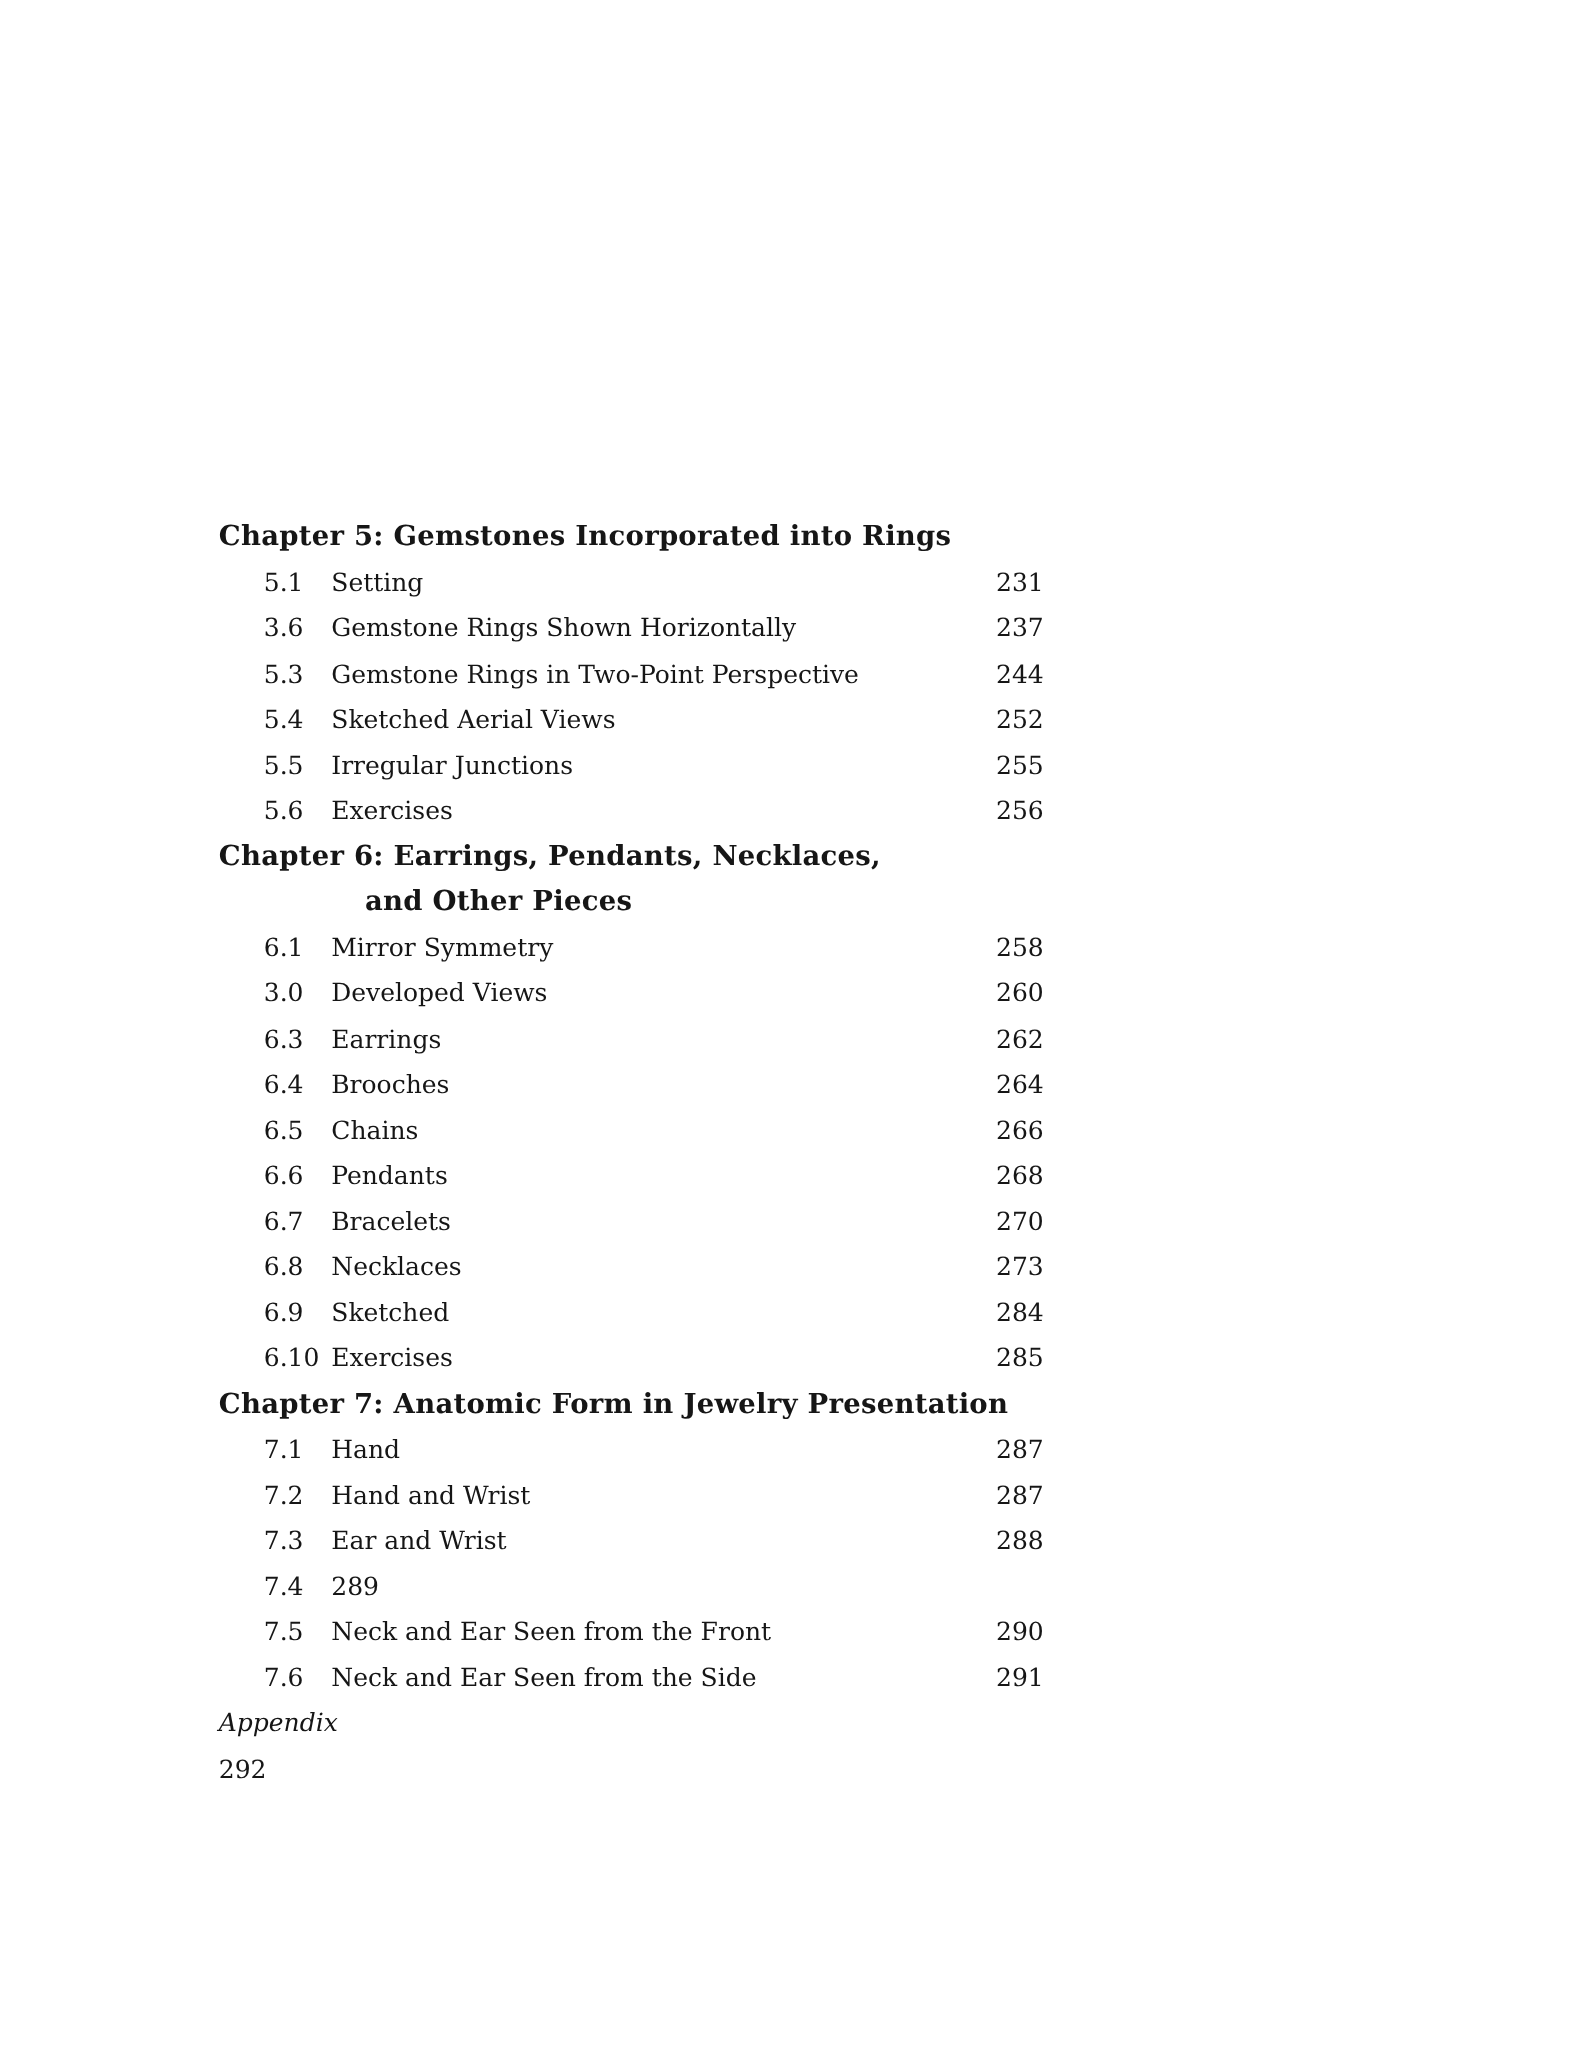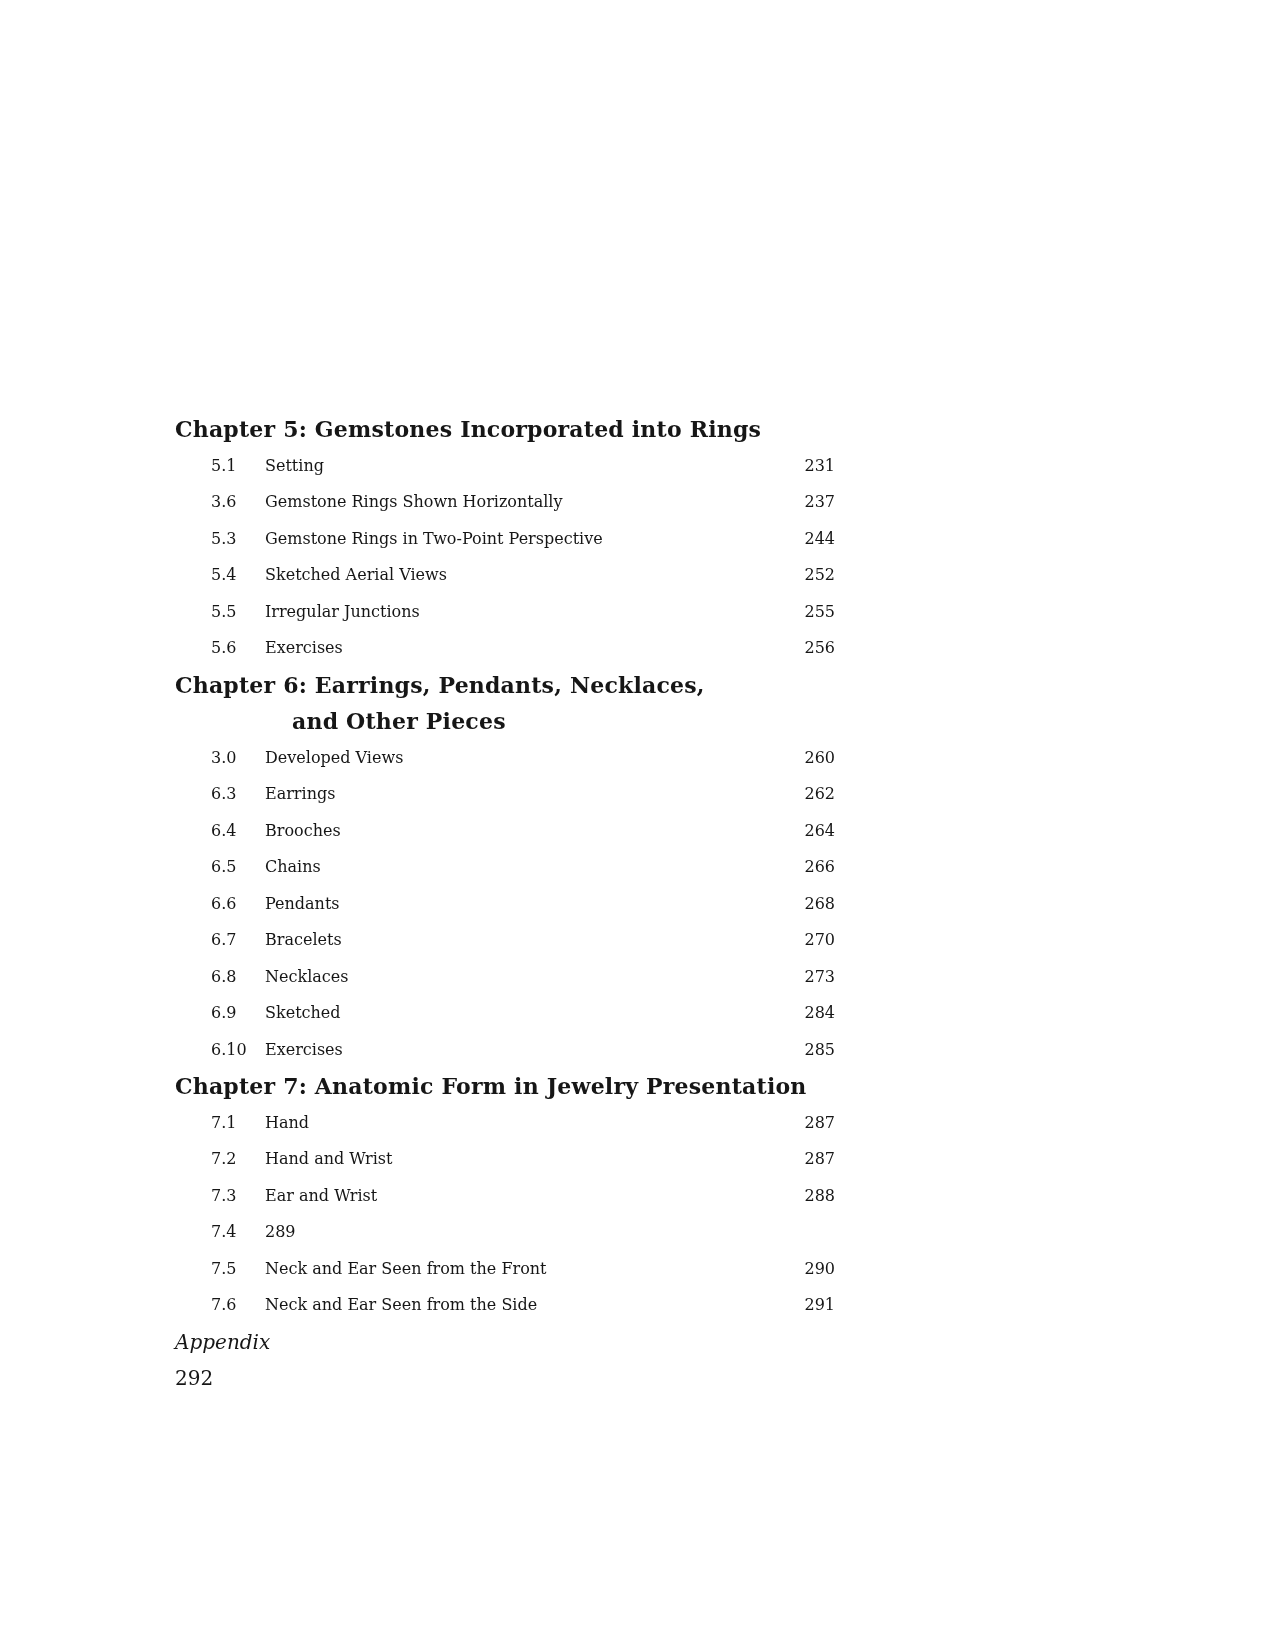--- a/index.html
+++ b/index.html
@@ -35,21 +35,21 @@
     font-weight: bold;
     letter-spacing: 0.2px;
   }
   .row.heading-cont {
     font-size: 22px;
     font-weight: bold;
     padding-left: 117px;
     letter-spacing: 0.2px;
   }
   .row.entry {
-    font-size: 16px;
+    font-size: 20px;
   }
   .entry .num {
     flex: none;
     margin-left: 36px;
     width: 54px;
   }
   .entry .title {
     flex: 1 1 auto;
   }
   .entry .pg {
@@ -101,20 +101,25 @@
         <span class="title">Irregular Junctions</span>
         <span class="pg">255</span>
       </div>
       <div class="row entry">
         <span class="num">5.6</span>
         <span class="title">Exercises</span>
         <span class="pg">256</span>
       </div>
       <div class="row heading">Chapter 6: Earrings, Pendants, Necklaces,</div>
       <div class="row heading-cont">and Other Pieces</div>
+      <div class="row entry">
+        <span class="num">6.1</span>
+        <span class="title">Mirror Symmetry</span>
+        <span class="pg">258</span>
+      </div>
       <div class="row entry">
         <span class="num">3.0</span>
         <span class="title">Developed Views</span>
         <span class="pg">260</span>
       </div>
       <div class="row entry">
         <span class="num">6.3</span>
         <span class="title">Earrings</span>
         <span class="pg">262</span>
       </div>

